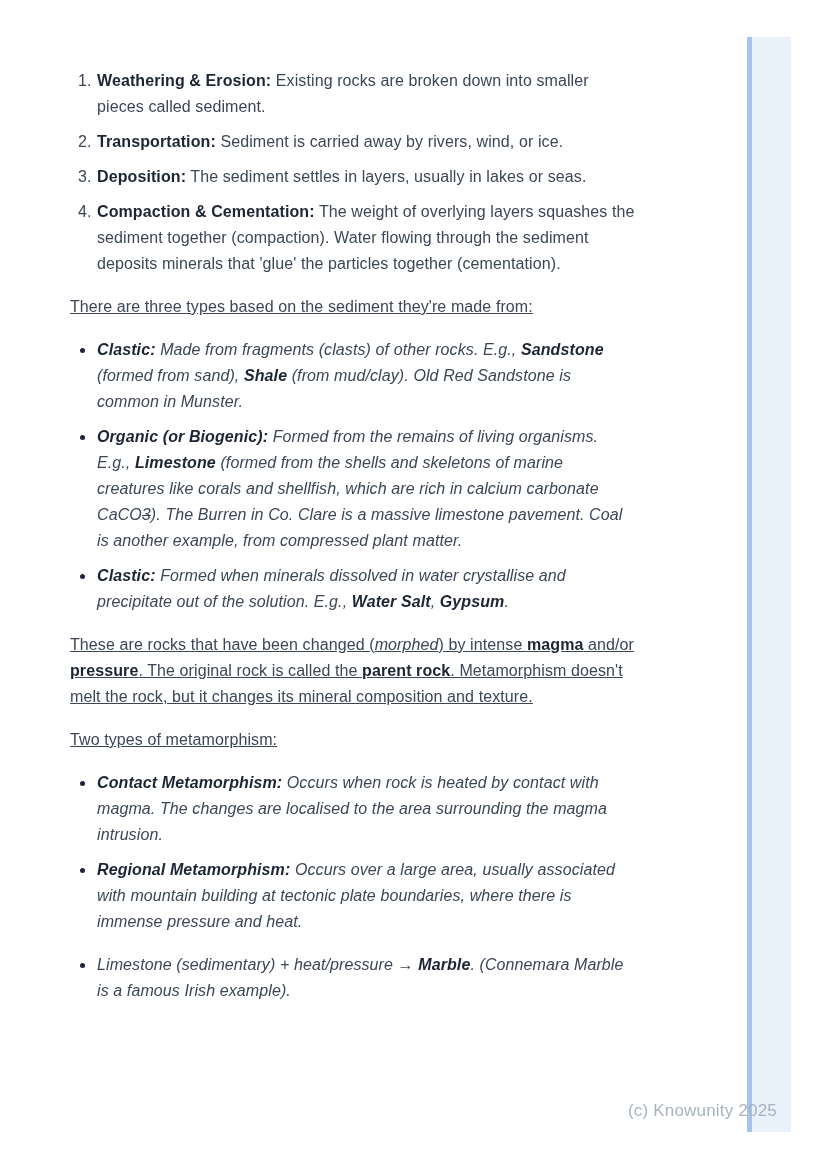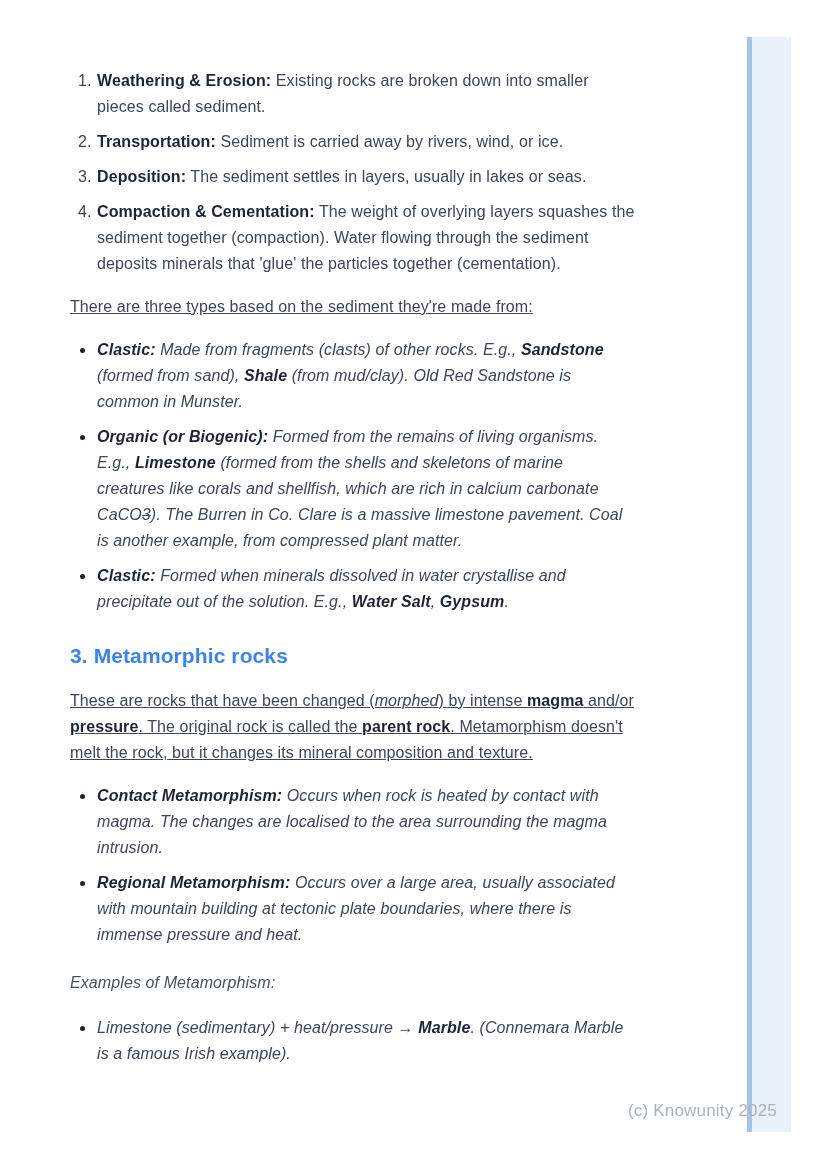--- a/index.html
+++ b/index.html
@@ -91,32 +91,31 @@
     </ol>
 
     <p class="para">There are three types based on the sediment they're made from:</p>
 
     <ul class="bullet-list">
       <li><b>Clastic:</b> Made from fragments (clasts) of other rocks. E.g., <b>Sandstone</b> (formed from sand), <b>Shale</b> (from mud/clay). Old Red Sandstone is common in Munster.</li>
       <li><b>Organic (or Biogenic):</b> Formed from the remains of living organisms. E.g., <b>Limestone</b> (formed from the shells and skeletons of marine creatures like corals and shellfish, which are rich in calcium carbonate CaCO<s>3</s>). The Burren in Co. Clare is a massive limestone pavement. Coal is another example, from compressed plant matter.</li>
       <li><b>Clastic:</b> Formed when minerals dissolved in water crystallise and precipitate out of the solution. E.g., <b>Water Salt</b>, <b>Gypsum</b>.</li>
     </ul>
 
-    <h2 class="section-heading">3. Metamorphic rocks</h2>
 
     <p class="para">These are rocks that have been changed (<i>morphed</i>) by intense <b>magma</b> and/or <b>pressure</b>. The original rock is called the <b>parent rock</b>. Metamorphism doesn't melt the rock, but it changes its mineral composition and texture.</p>
 
+    <p class="para">Two types of metamorphism:</p>
 
     <ul class="bullet-list">
       <li><b>Contact Metamorphism:</b> Occurs when rock is heated by contact with magma. The changes are localised to the area surrounding the magma intrusion.</li>
       <li><b>Regional Metamorphism:</b> Occurs over a large area, usually associated with mountain building at tectonic plate boundaries, where there is immense pressure and heat.</li>
     </ul>
 
 
-    <p class="para-italic">Examples of Metamorphism:</p>
 
     <ul class="bullet-list">
       <li>Limestone (sedimentary) + heat/pressure → <b>Marble</b>. (Connemara Marble is a famous Irish example).</li>
     </ul>
 
   </div>
 
   <div class="edge-strip"></div>
 
   <div class="footer-credit">(c) Knowunity 2025</div>

